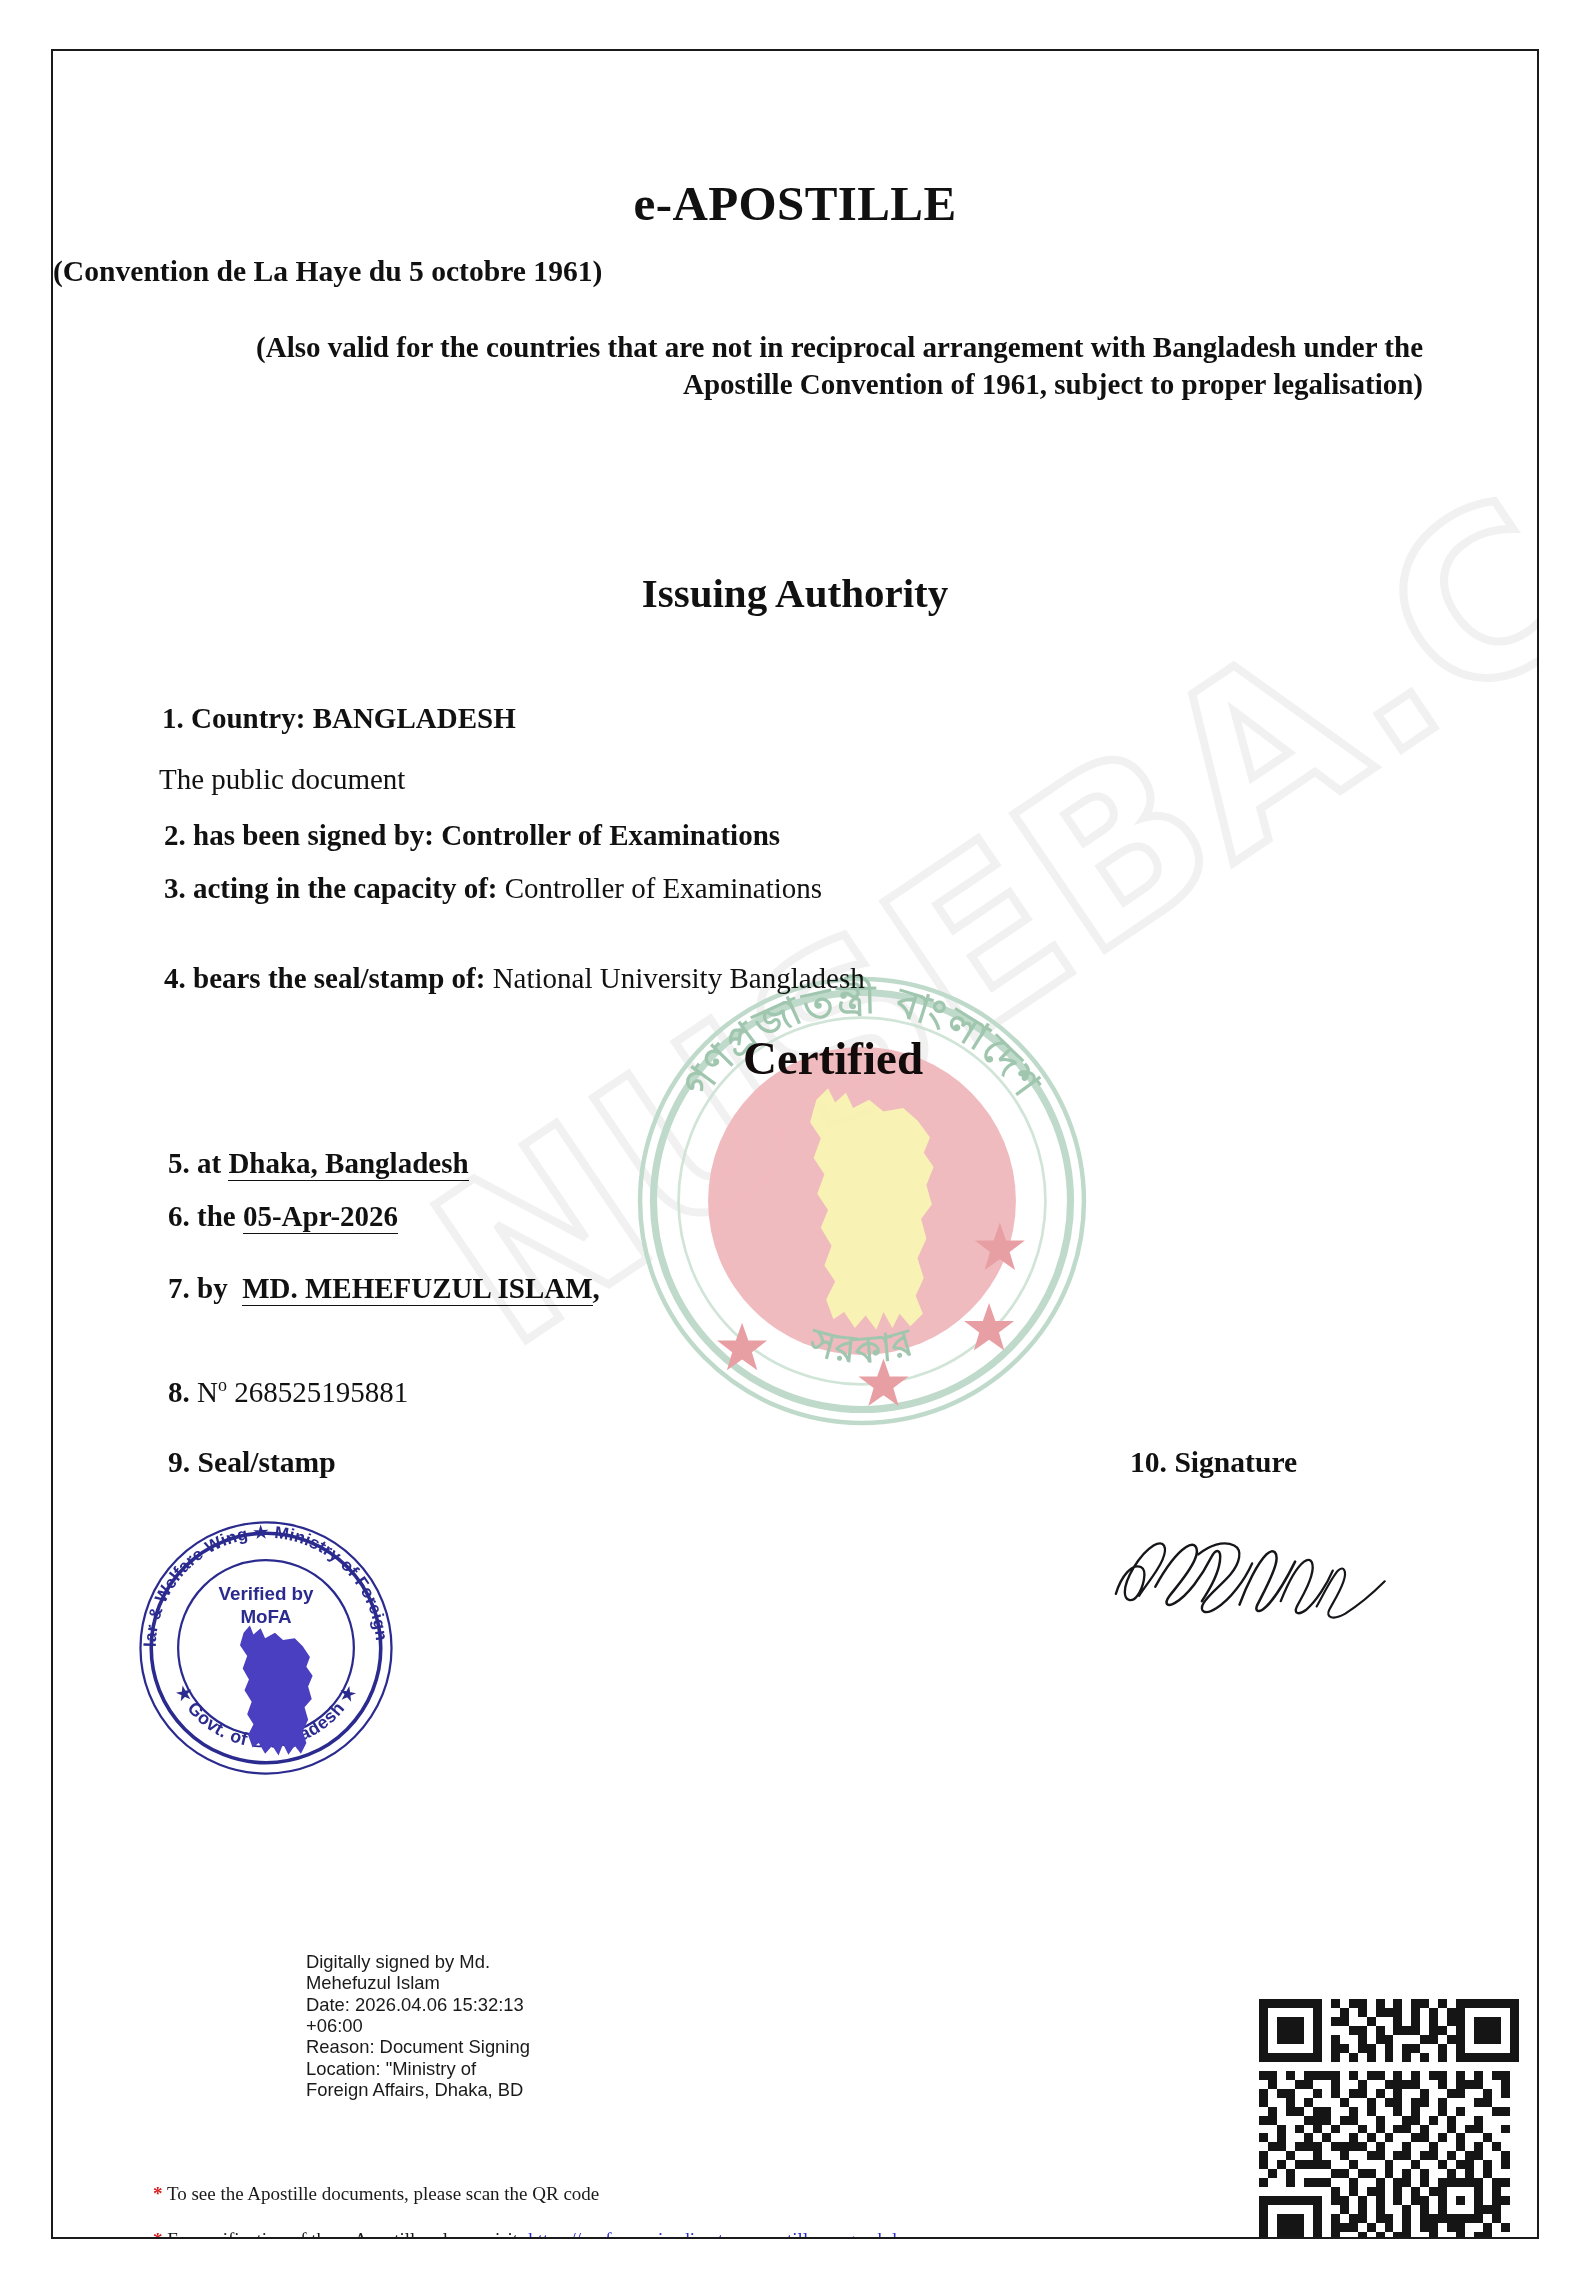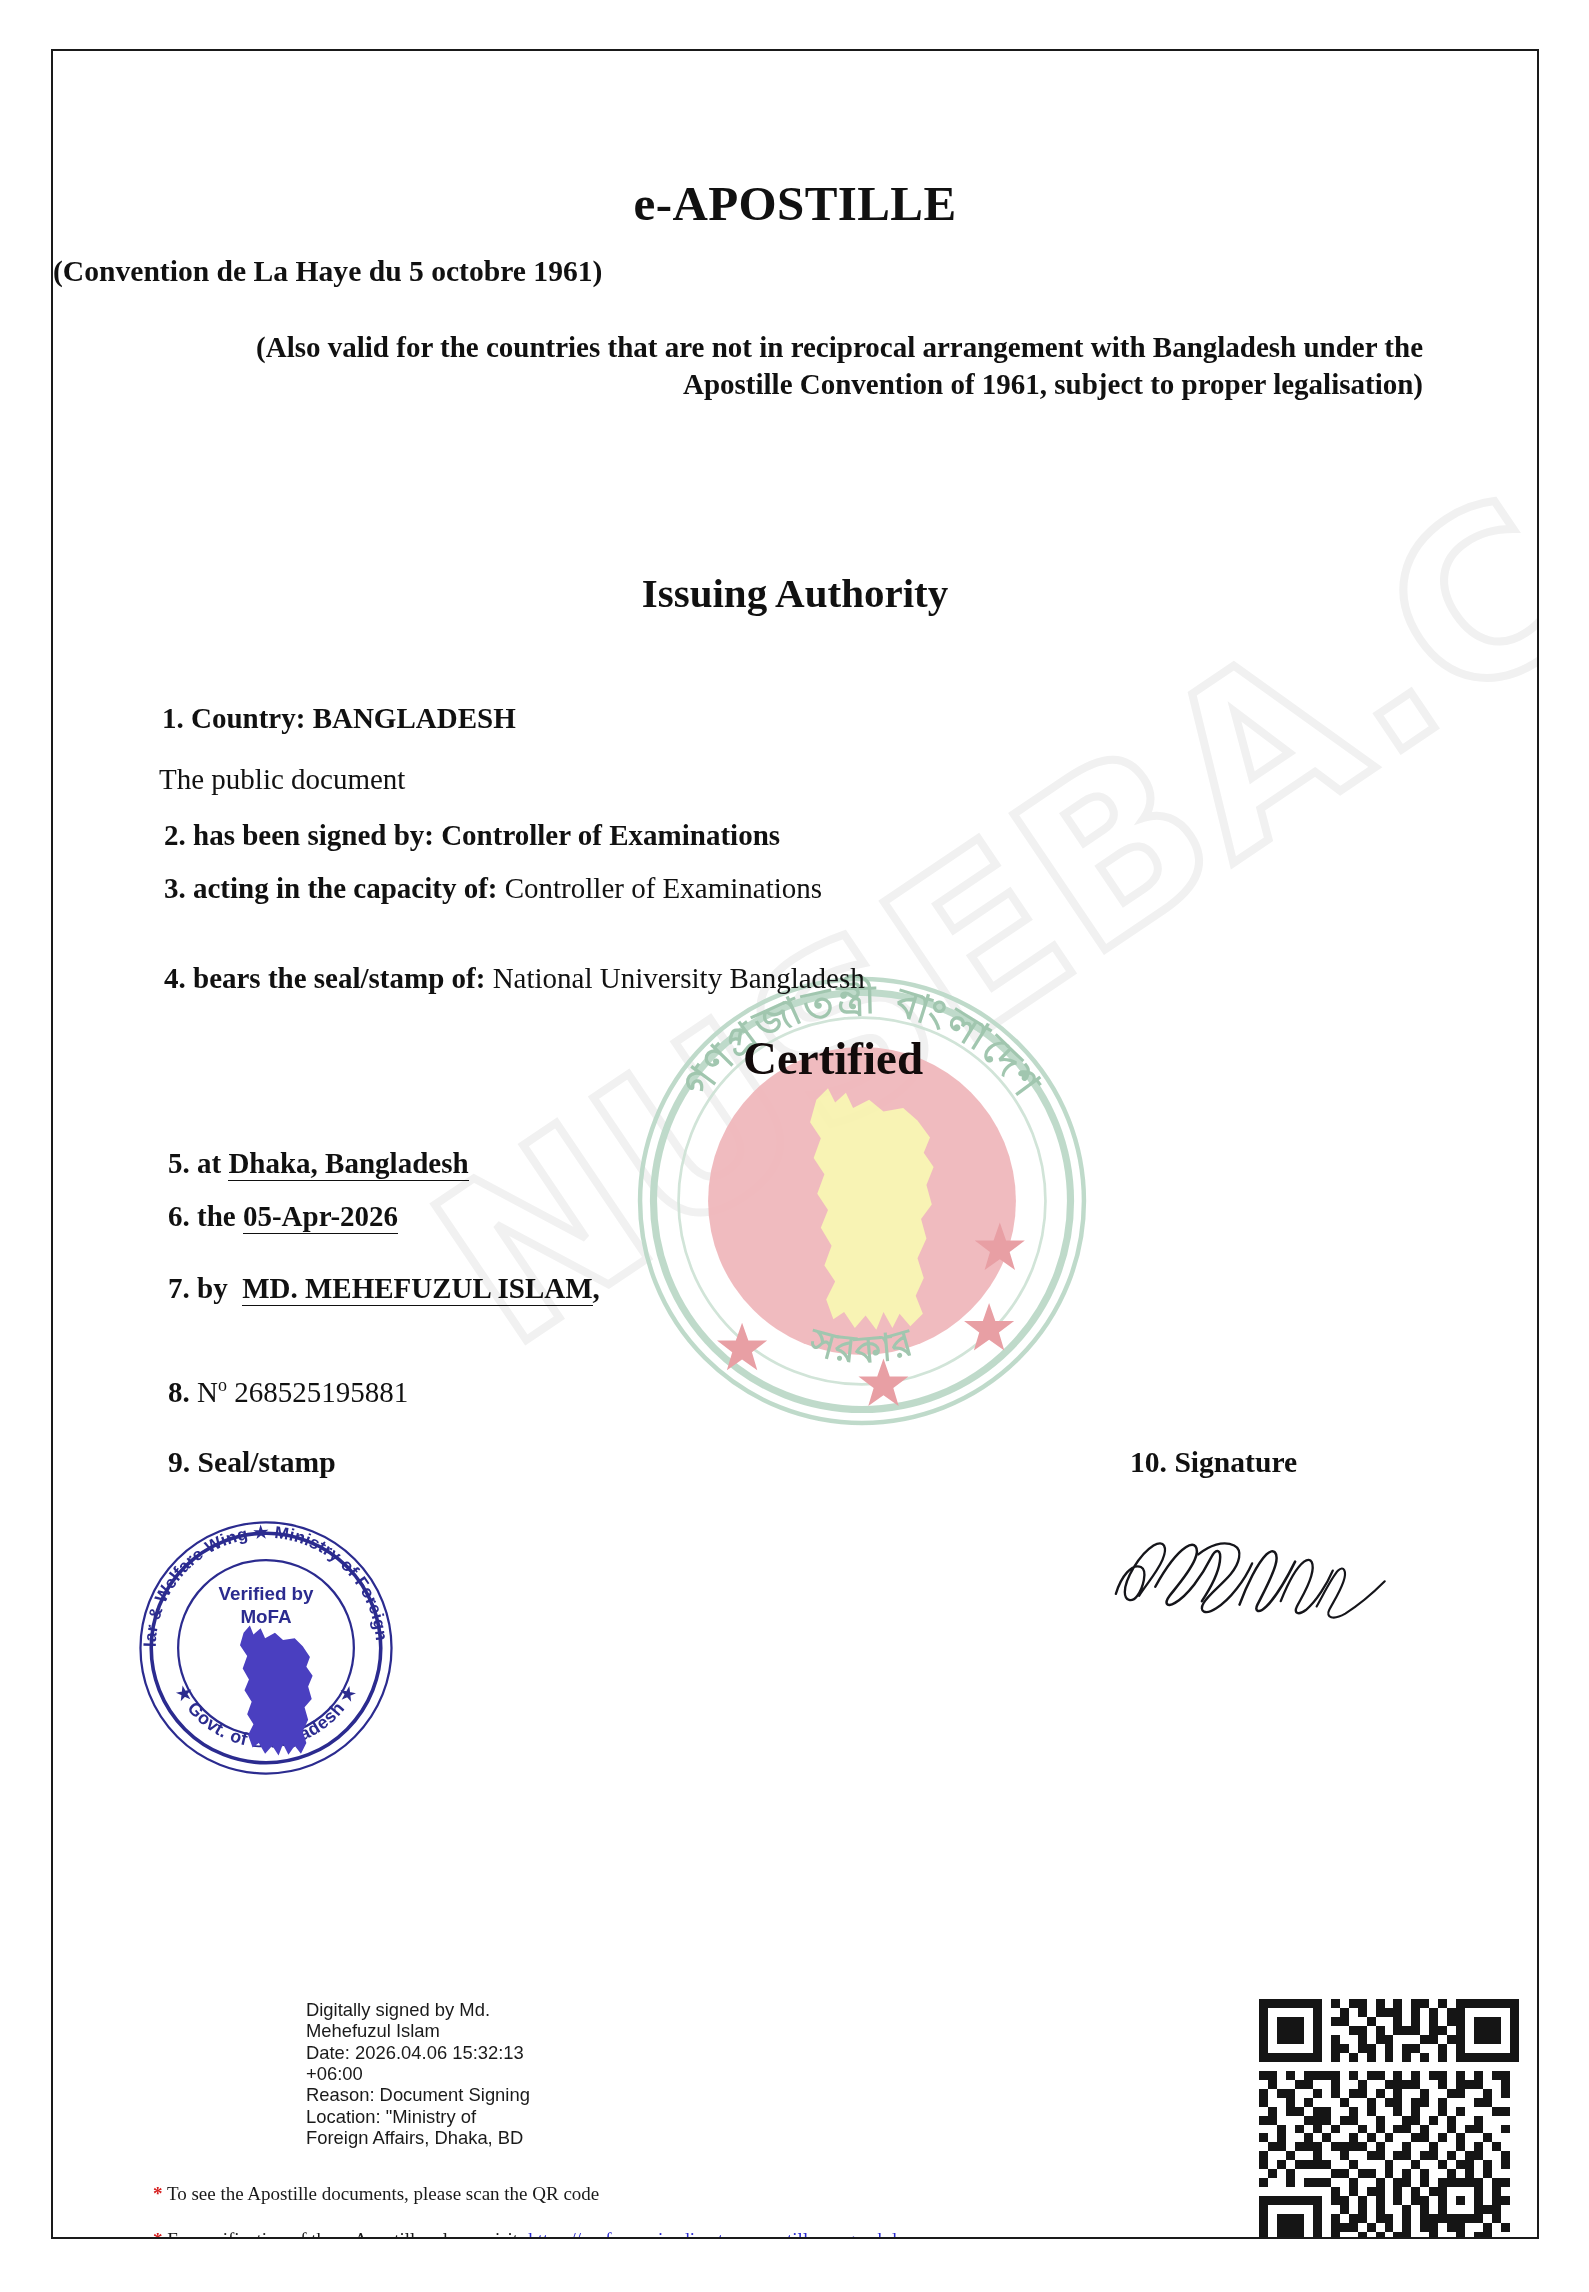--- a/index.html
+++ b/index.html
@@ -177,21 +177,21 @@
     top: 1473px;
     width: 287px;
     height: 121px;
     z-index: 4;
   }
 
   
   .digsig {
     position: absolute;
     left: 253px;
-    top: 1948px;
+    top: 1900px;
     font-family: "Liberation Sans", "DejaVu Sans", sans-serif;
     font-size: 18.4px;
     line-height: 1.16;
     color: #1a1a1a;
     z-index: 4;
     white-space: pre-line;
   }
 
   
   .qr-wrap {

